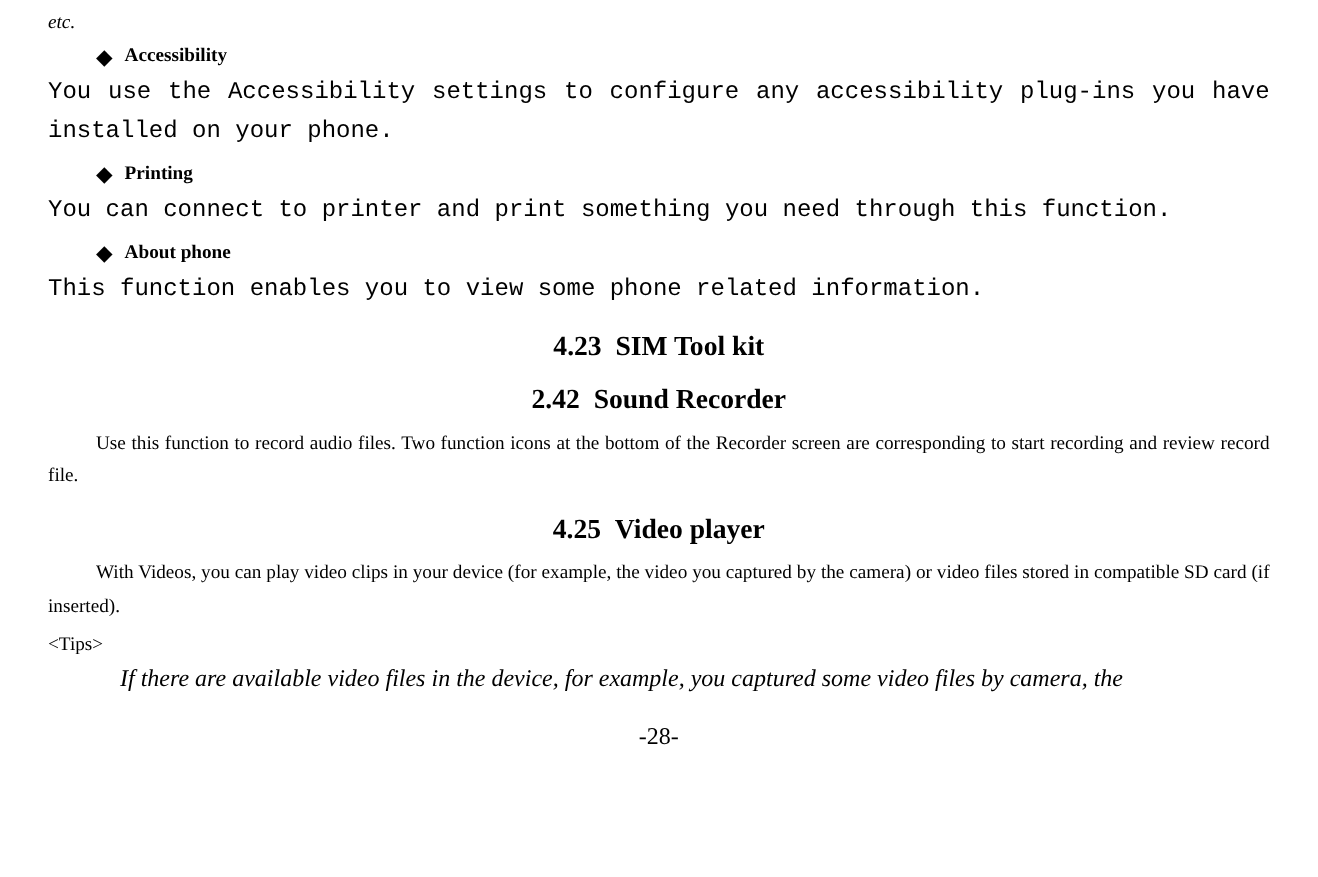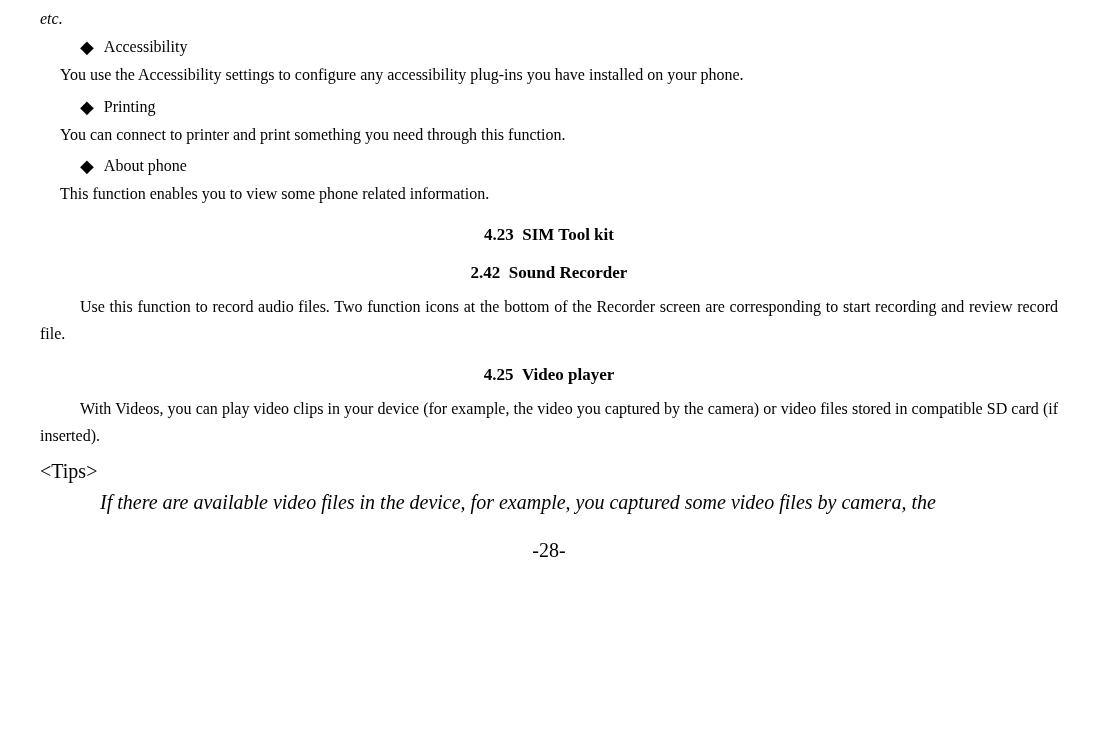--- a/index.html
+++ b/index.html
@@ -35,45 +35,45 @@
       margin-left: 40px;
       margin-bottom: 4px;
     }
     .diamond-icon {
       color: #000;
       font-size: 18px;
       margin-right: 10px;
       flex-shrink: 0;
     }
     .bullet-heading {
-      font-weight: normal;
+      font-weight: bold;
       font-size: 16px;
       text-align: right;
     }
     .bullet-body {
-      font-size: 16px;
+      font-size: 20px;
       text-align: justify;
       line-height: 1.6;
-      margin-left: 20px;
+      font-family: Liberation Mono, monospace;
     }
     .section-heading {
       font-weight: bold;
-      font-size: 17px;
+      font-size: 23px;
       text-align: center;
       margin: 18px 0 10px 0;
     }
     .section-body {
       font-size: 16px;
       text-align: justify;
       line-height: 1.7;
       text-indent: 40px;
       margin-bottom: 10px;
     }
     .tips-line {
-      font-size: 20px;
+      font-size: 16px;
       margin-top: 6px;
       margin-bottom: 2px;
     }
     .tips-italic {
       font-style: italic;
       font-size: 20px;
       text-indent: 60px;
       display: block;
       text-align: justify;
       line-height: 1.7;

